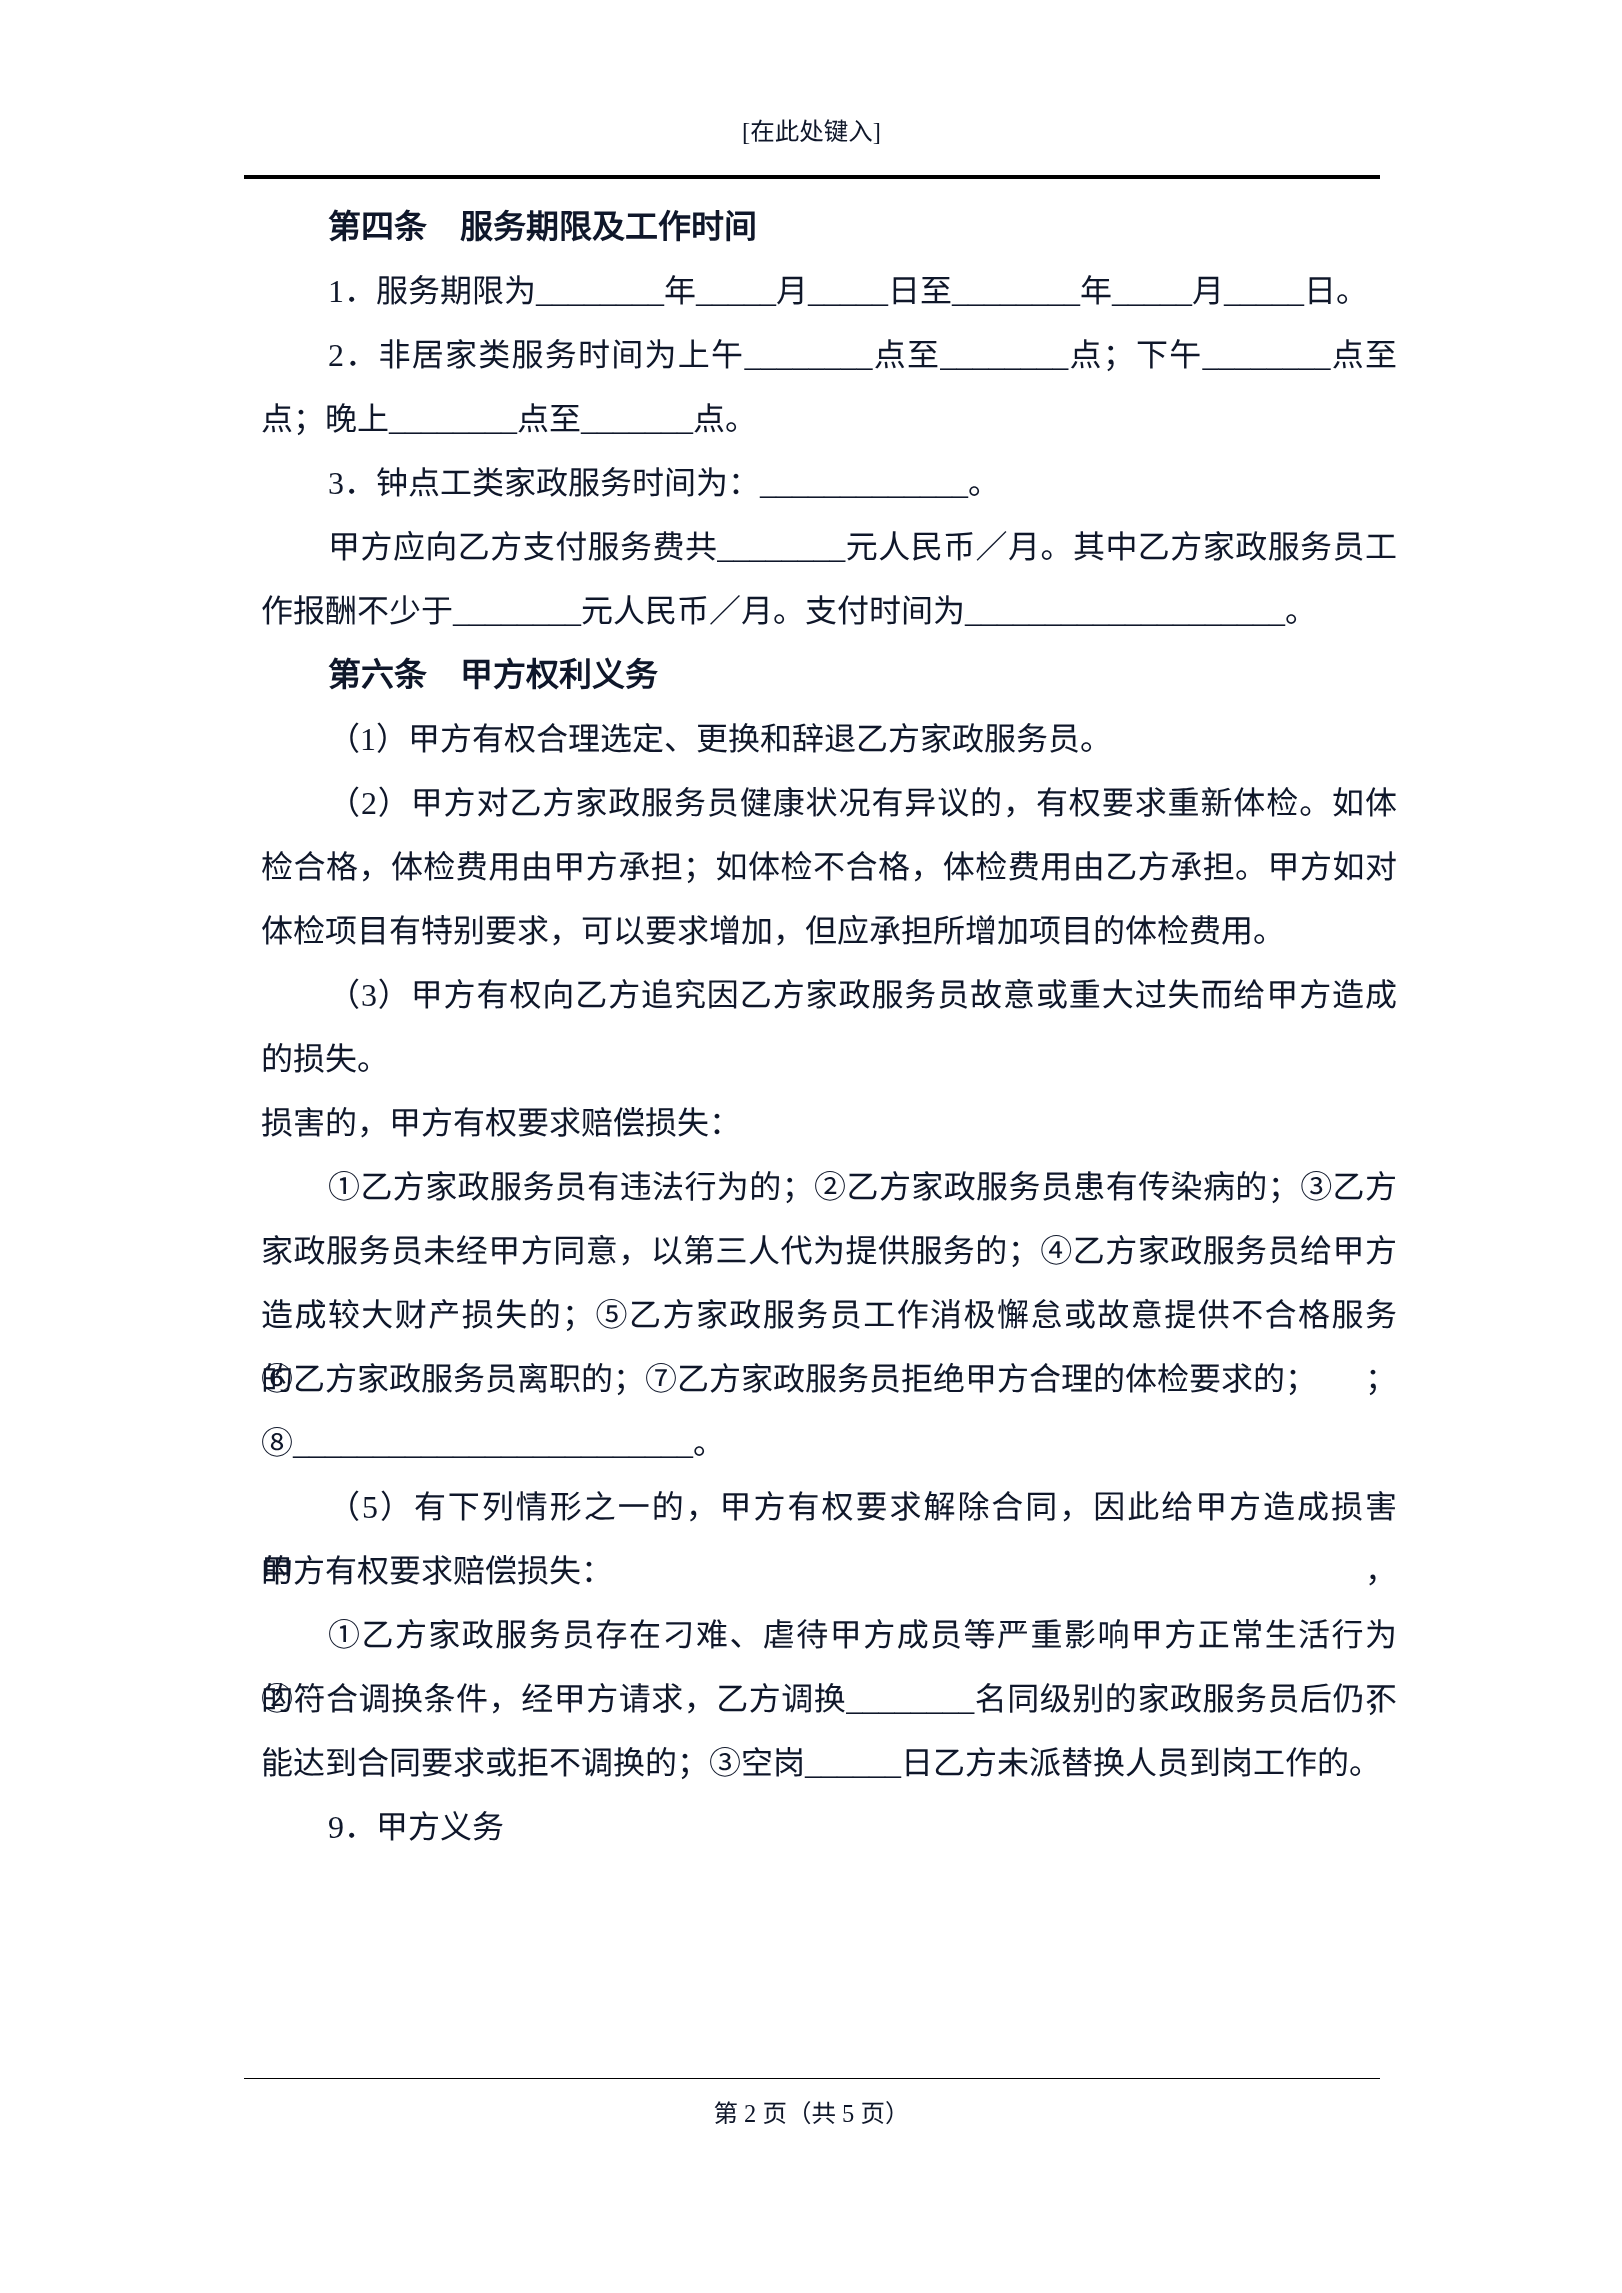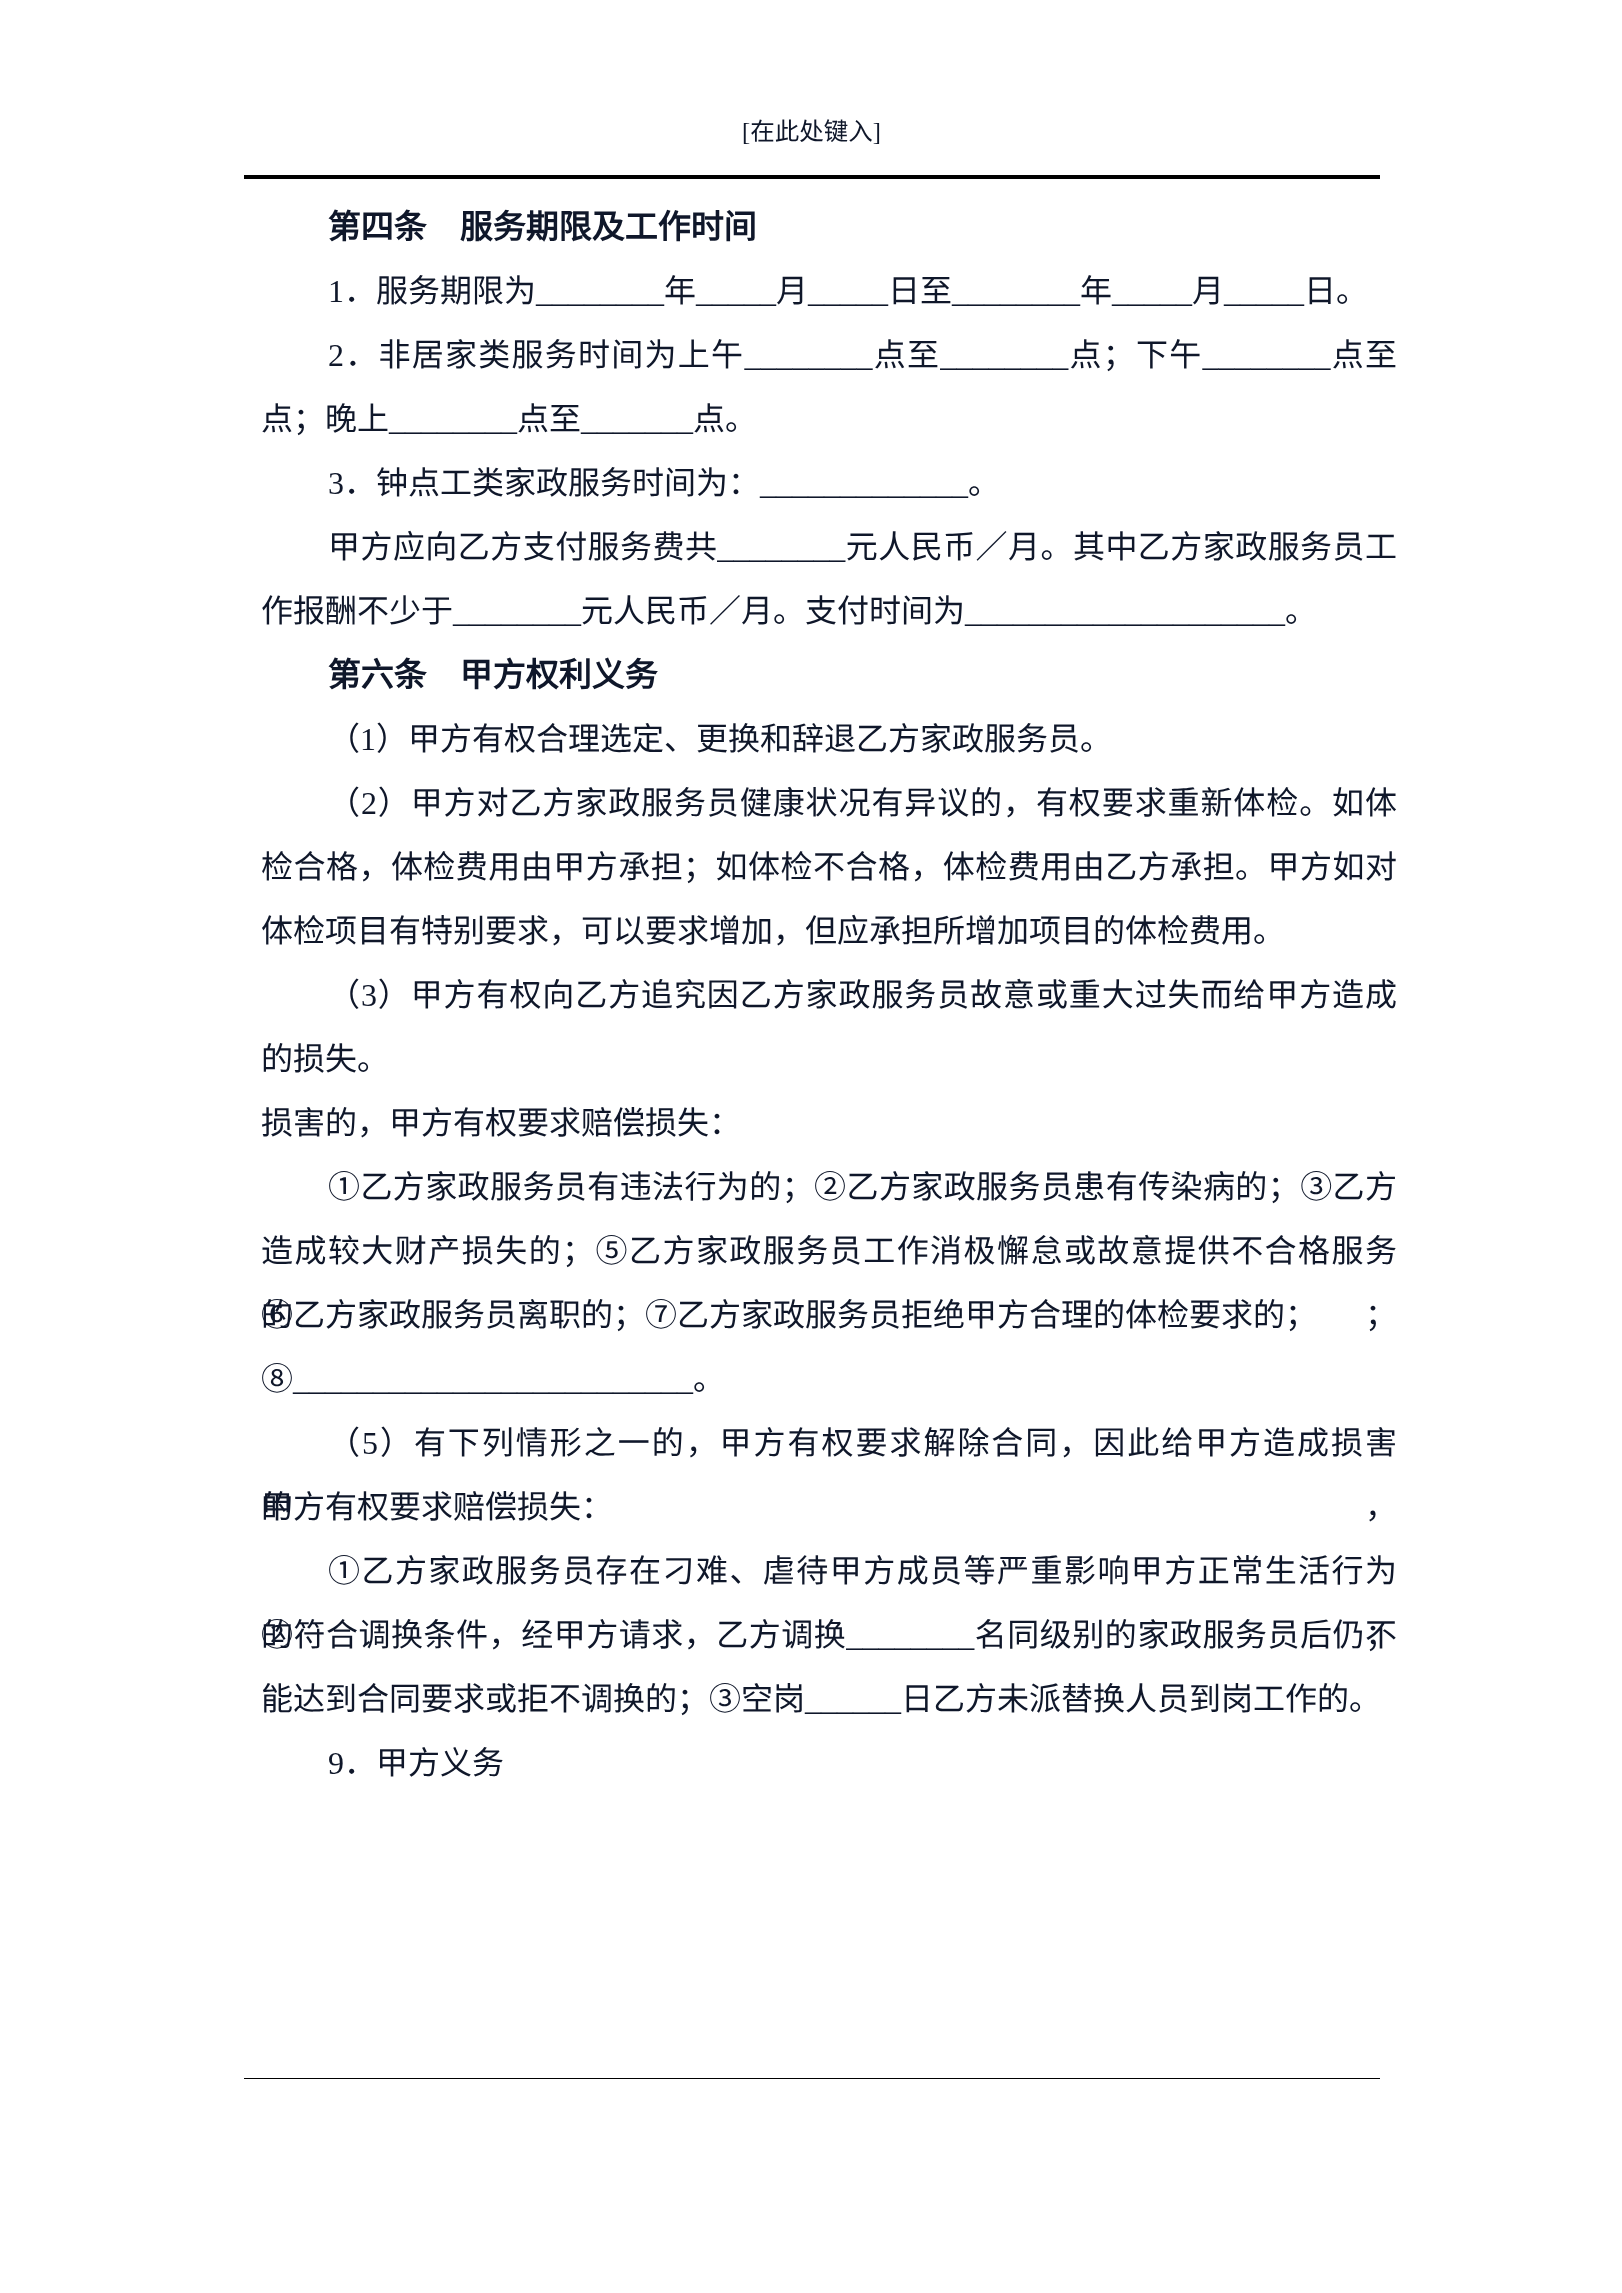--- a/index.html
+++ b/index.html
@@ -81,27 +81,29 @@
     <div class="ln">作报酬不少于________元人民币／月。支付时间为____________________。</div>
     <div class="ln h ind">第六条　甲方权利义务</div>
     <div class="ln ind">（1）甲方有权合理选定、更换和辞退乙方家政服务员。</div>
     <div class="ln ind jf">（2）甲方对乙方家政服务员健康状况有异议的，有权要求重新体检。如体</div>
     <div class="ln jf">检合格，体检费用由甲方承担；如体检不合格，体检费用由乙方承担。甲方如对</div>
     <div class="ln">体检项目有特别要求，可以要求增加，但应承担所增加项目的体检费用。</div>
     <div class="ln ind jf">（3）甲方有权向乙方追究因乙方家政服务员故意或重大过失而给甲方造成</div>
     <div class="ln">的损失。</div>
     <div class="ln">损害的，甲方有权要求赔偿损失：</div>
     <div class="ln ind jf">①乙方家政服务员有违法行为的；②乙方家政服务员患有传染病的；③乙方</div>
+    <div class="ln jf">家政服务员未经甲方同意，以第三人代为提供服务的；④乙方家政服务员给甲方</div>
     <div class="ln jf">造成较大财产损失的；⑤乙方家政服务员工作消极懈怠或故意提供不合格服务的；</div>
     <div class="ln">⑥乙方家政服务员离职的；⑦乙方家政服务员拒绝甲方合理的体检要求的；</div>
     <div class="ln">⑧_________________________。</div>
     <div class="ln ind jf">（5）有下列情形之一的，甲方有权要求解除合同，因此给甲方造成损害的，</div>
     <div class="ln">甲方有权要求赔偿损失：</div>
     <div class="ln ind jf">①乙方家政服务员存在刁难、虐待甲方成员等严重影响甲方正常生活行为的；</div>
     <div class="ln jf">②符合调换条件，经甲方请求，乙方调换________名同级别的家政服务员后仍不</div>
     <div class="ln">能达到合同要求或拒不调换的；③空岗______日乙方未派替换人员到岗工作的。</div>
     <div class="ln ind">9．甲方义务</div>
   </div>
 
   <div class="ftr-rule"></div>
+  <div class="ftr">第 2 页（共 5 页）</div>
 
 </div>
 
 
 </body></html>

